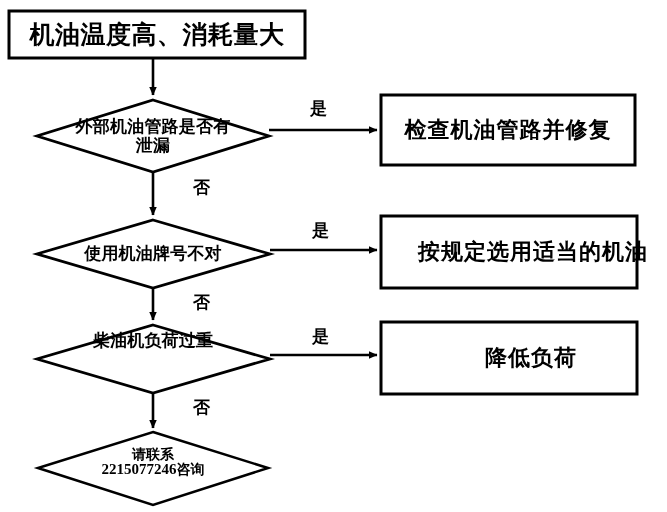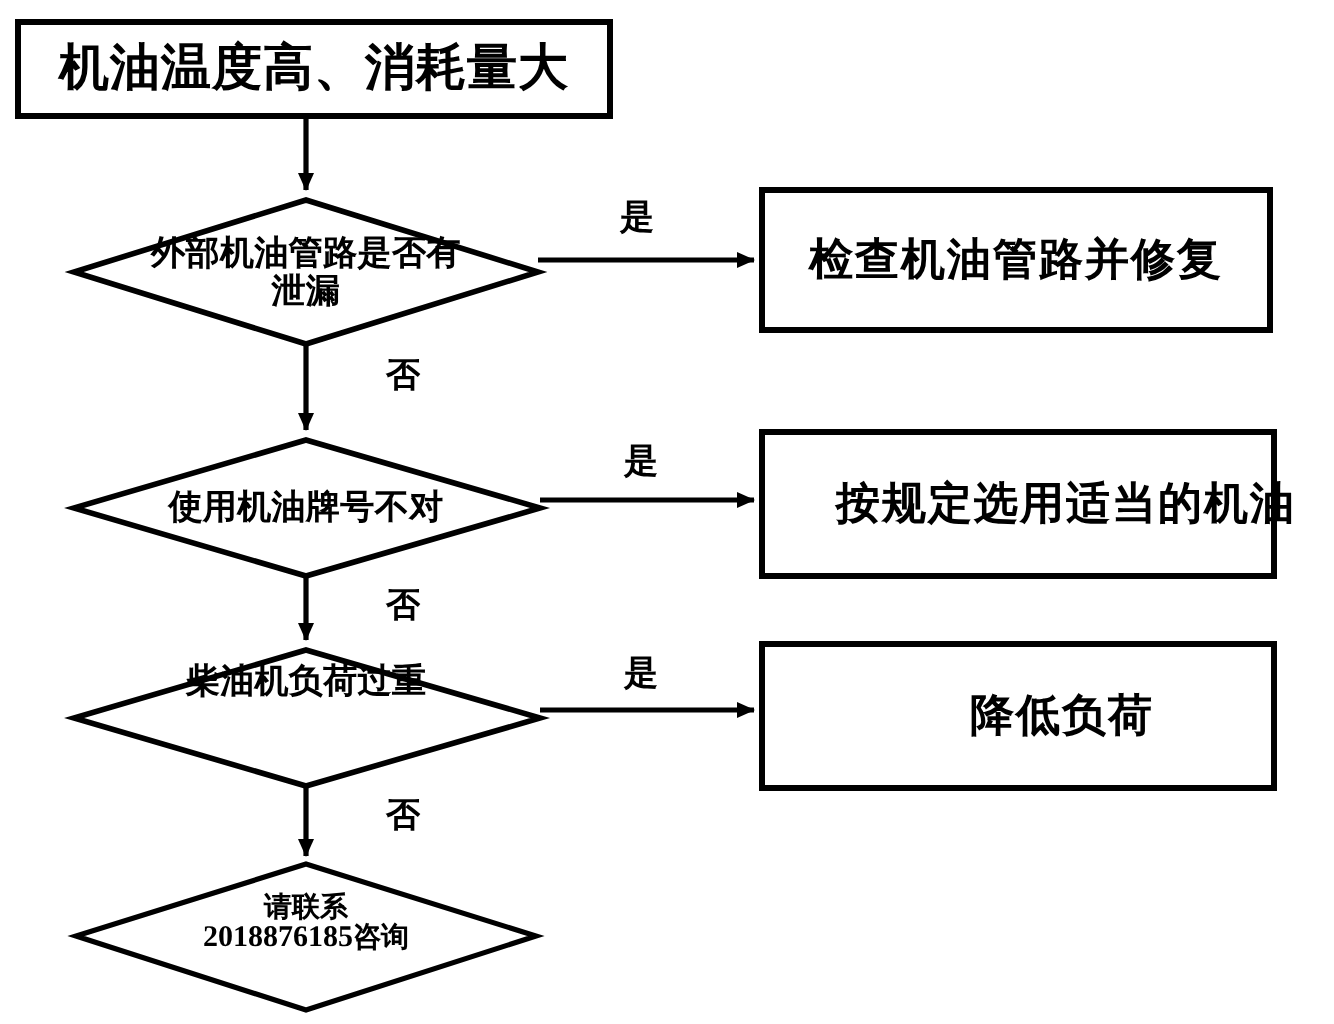--- a/index.html
+++ b/index.html
@@ -118,21 +118,21 @@
   <div class="node-text decision-text" style="left:63px; top:327px; width:180px; height:28px;">柴油机负荷过重</div>
 
   <div class="node-text process-text" style="left:381px; top:95px; width:254px; height:70px;">检查机油管路并修复</div>
 
   <div class="node-text process-text" style="left:381px; top:216px; width:304px; height:72px;">按规定选用适当的机油</div>
 
   <div class="node-text process-text" style="left:403px; top:322px; width:256px; height:72px;">降低负荷</div>
 
   <div class="node-text contact-text" style="left:63px; top:442px; width:180px; height:42px; flex-direction:column;">
     <span>请联系</span>
-    <span><span class="phone">2018876185</span><span>咨询</span></span>
+    <span><span class="phone">2215077246</span><span>咨询</span></span>
   </div>
 
   <div class="edge-label" style="left:310px; top:97px;">是</div>
   <div class="edge-label" style="left:193px; top:176px;">否</div>
 
   <div class="edge-label" style="left:312px; top:219px;">是</div>
   <div class="edge-label" style="left:193px; top:291px;">否</div>
 
   <div class="edge-label" style="left:312px; top:325px;">是</div>
   <div class="edge-label" style="left:193px; top:396px;">否</div>

